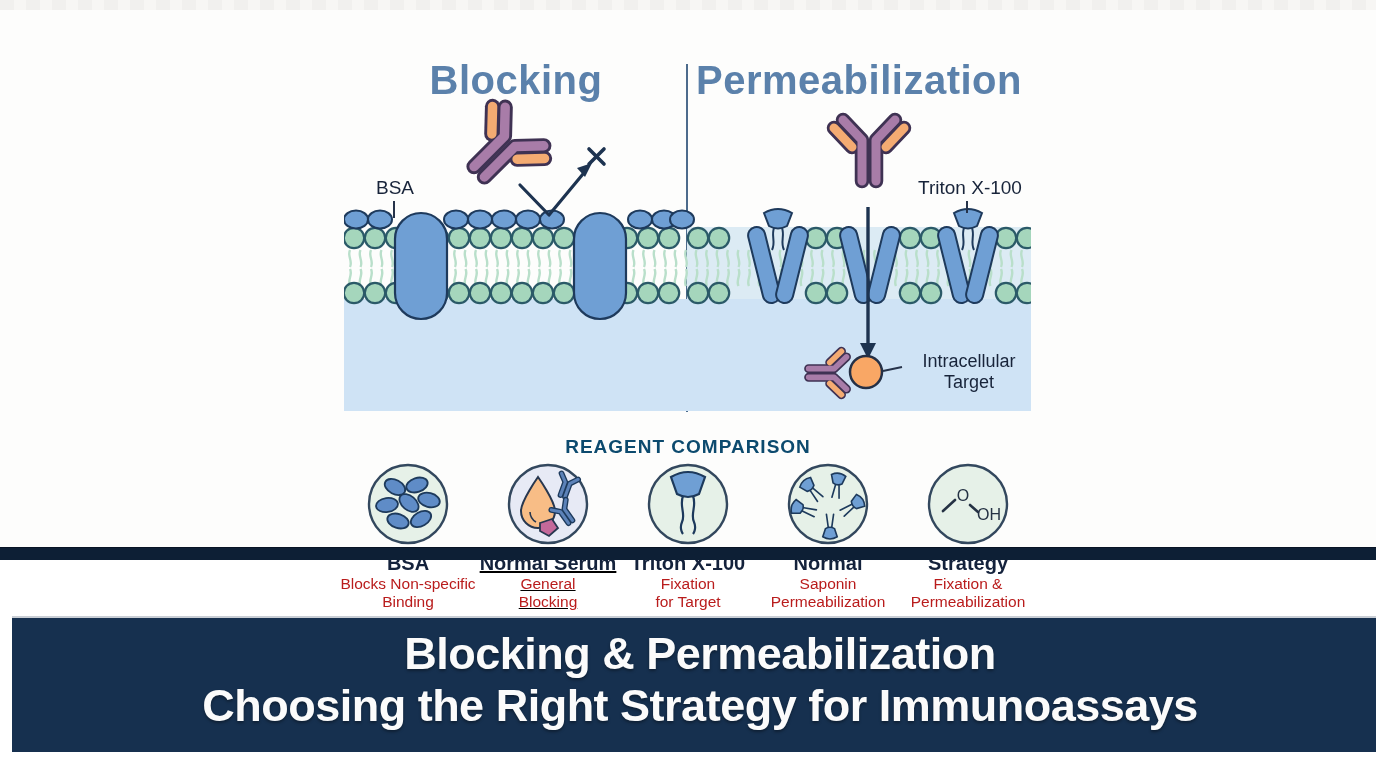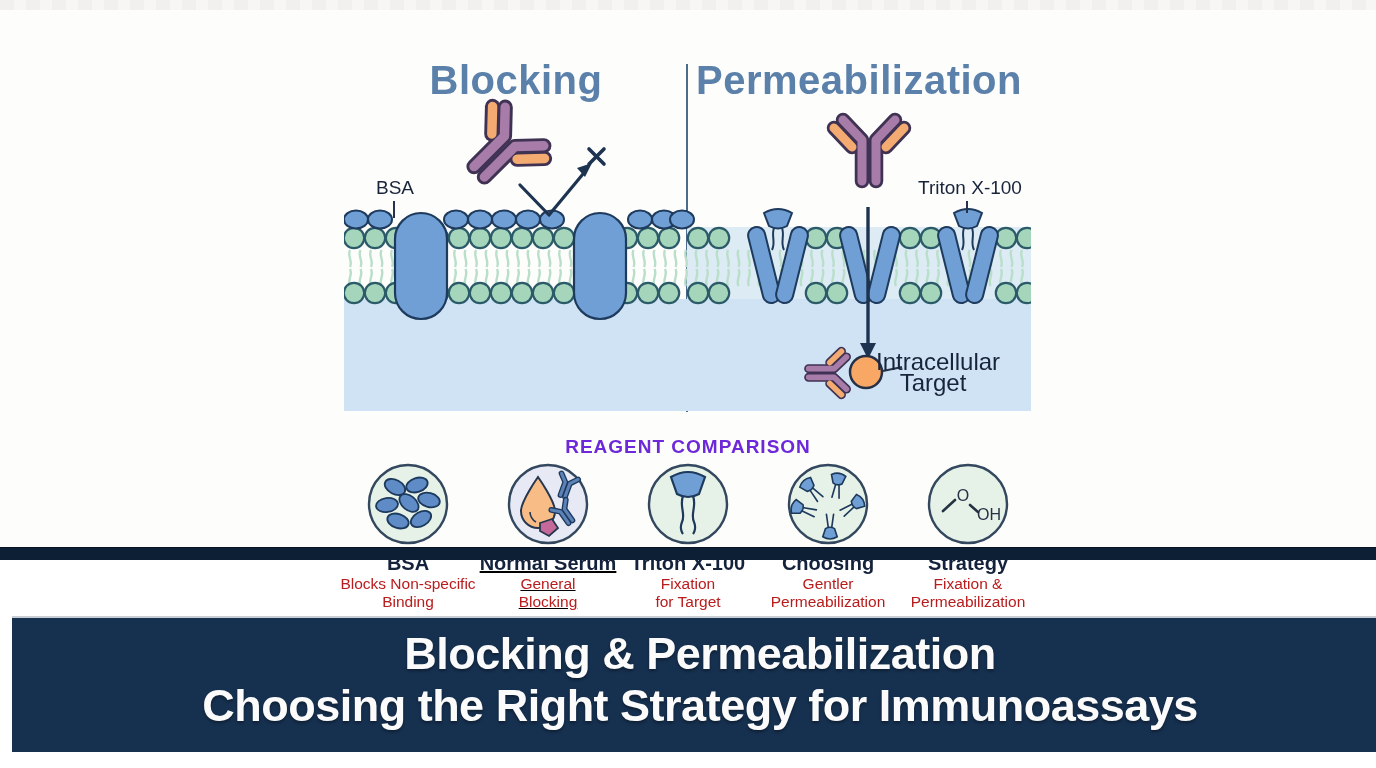--- a/index.html
+++ b/index.html
@@ -16,29 +16,29 @@
                 font-size:40px; font-weight:600; color:#5b81ab; letter-spacing:0.5px; }
   .sec-header.left  { left:344px; }
   .sec-header.right { left:687px; }
 
   .divider { position:absolute; left:686px; top:64px; width:2px; height:348px; background:#4d6b8c; }
 
   
   .dlabel { position:absolute; color:#18243a; font-size:19px; line-height:21px; text-align:center; }
   #bsa-label   { left:352px; top:177px; width:86px; }
   #triton-label{ left:915px; top:177px; width:110px; }
-  #intracellular-label { left:876px; top:351px; width:114px; font-size:24px; }
+  #intracellular-label { left:912px; top:351px; width:114px; font-size:18px; }
 
   svg { position:absolute; display:block; }
   #membrane-svg { left:344px; top:205px; }
   #overlay-svg  { left:0; top:0; }
 
   
   .reagent-title { position:absolute; left:488px; top:436px; width:400px; text-align:center;
-                   font-size:19px; font-weight:700; letter-spacing:1px; color:#6d28d9; }
+                   font-size:19px; font-weight:700; letter-spacing:1px; color:#0c4a6e; }
   .reagent-col { position:absolute; top:462px; width:160px; text-align:center; }
   .reagent-col svg { position:relative; margin:0 auto; }
   .reagent-name { margin-top:6px; font-size:20px; font-weight:700; color:#14223c; }
   .reagent-desc { font-size:15.5px; line-height:18px; color:#b91c1c; }
   #col-1{ left:328px; } #col-2{ left:468px;text-decoration:underline; } #col-3{ left:608px; }
   #col-4{ left:748px; } #col-5{ left:888px; }
 
   
   .banner { position:absolute; left:0; top:616px; width:1376px; height:136px;
             background:#16304f; border-top:2px solid #c9ced5;
@@ -391,22 +391,22 @@
           <path d="M-8,-13 Q0,-18 8,-13 L5,-4 Q0,-1 -5,-4 Z" fill="#6f9fd4" stroke="#1d3a5c" stroke-width="1.8"></path>
           <path d="M-2,-2 L-4,12 M2,-2 L4,12" fill="none" stroke="#1d3a5c" stroke-width="1.8" stroke-linecap="round"></path>
         </g>
       </defs>
       <use href="#pin" transform="translate(-15,-13) rotate(-42) scale(0.9)"></use>
       <use href="#pin" transform="translate(9,-17) rotate(8) scale(0.9)"></use>
       <use href="#pin" transform="translate(23,3) rotate(55) scale(0.9)"></use>
       <use href="#pin" transform="translate(-23,6) rotate(-72) scale(0.9)"></use>
       <use href="#pin" transform="translate(2,21) rotate(180) scale(0.9)"></use>
     </svg>
-    <div class="reagent-name">Choosing</div>
-    <div class="reagent-desc">Gentler</div>
+    <div class="reagent-name">Normal</div>
+    <div class="reagent-desc">Saponin</div>
     <div class="reagent-desc">Permeabilization</div>
   </div>
 
   <div class="reagent-col" id="col-5">
     <svg width="84" height="84" viewBox="-42 -42 84 84">
       <circle r="39" fill="#e6f1e8" stroke="#33485e" stroke-width="2.4"></circle>
       <path d="M-25,7 L-13,-4" stroke="#253244" stroke-width="2.6" stroke-linecap="round" fill="none"></path>
       <text x="-5" y="-3" font-size="16" fill="#253244" text-anchor="middle">O</text>
       <path d="M2,1 L10,8" stroke="#253244" stroke-width="2.6" stroke-linecap="round" fill="none"></path>
       <text x="21" y="16" font-size="16" fill="#253244" text-anchor="middle">OH</text>

